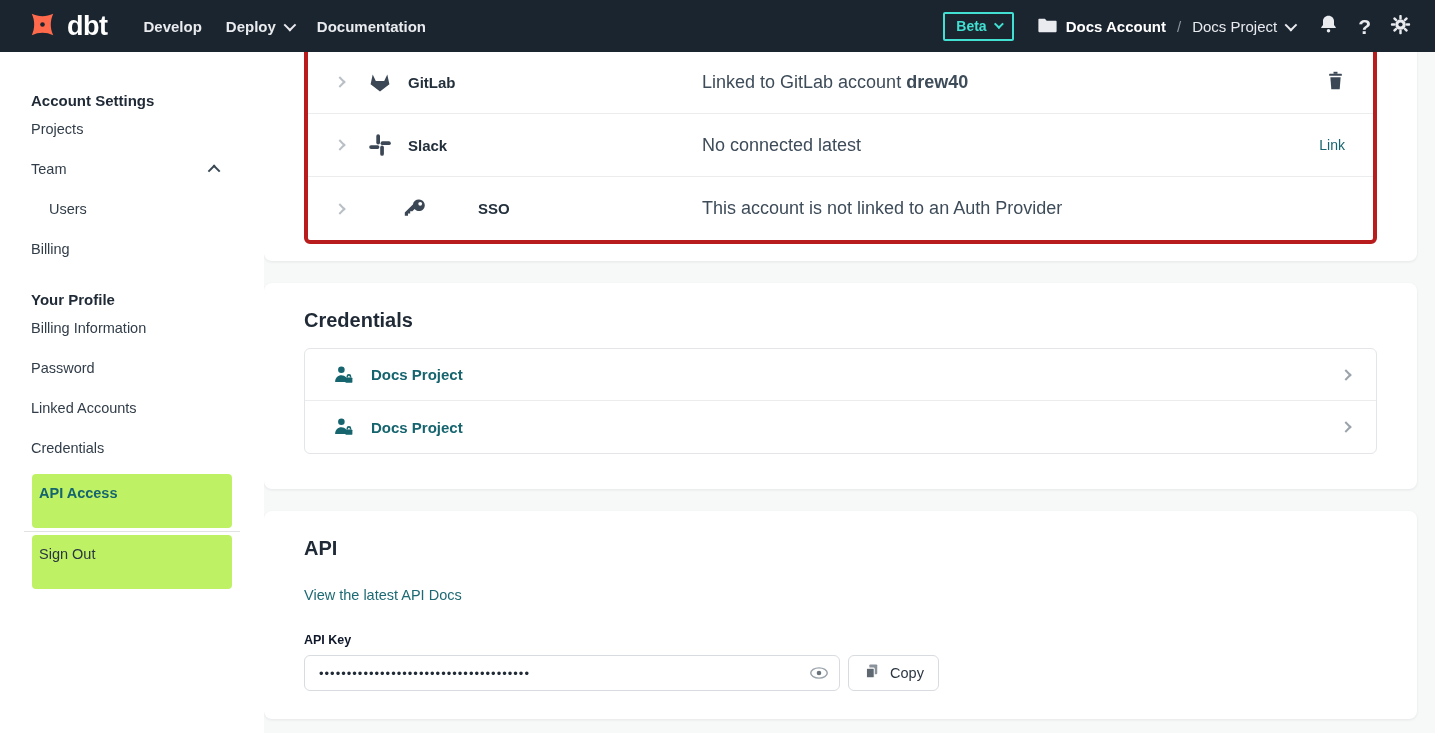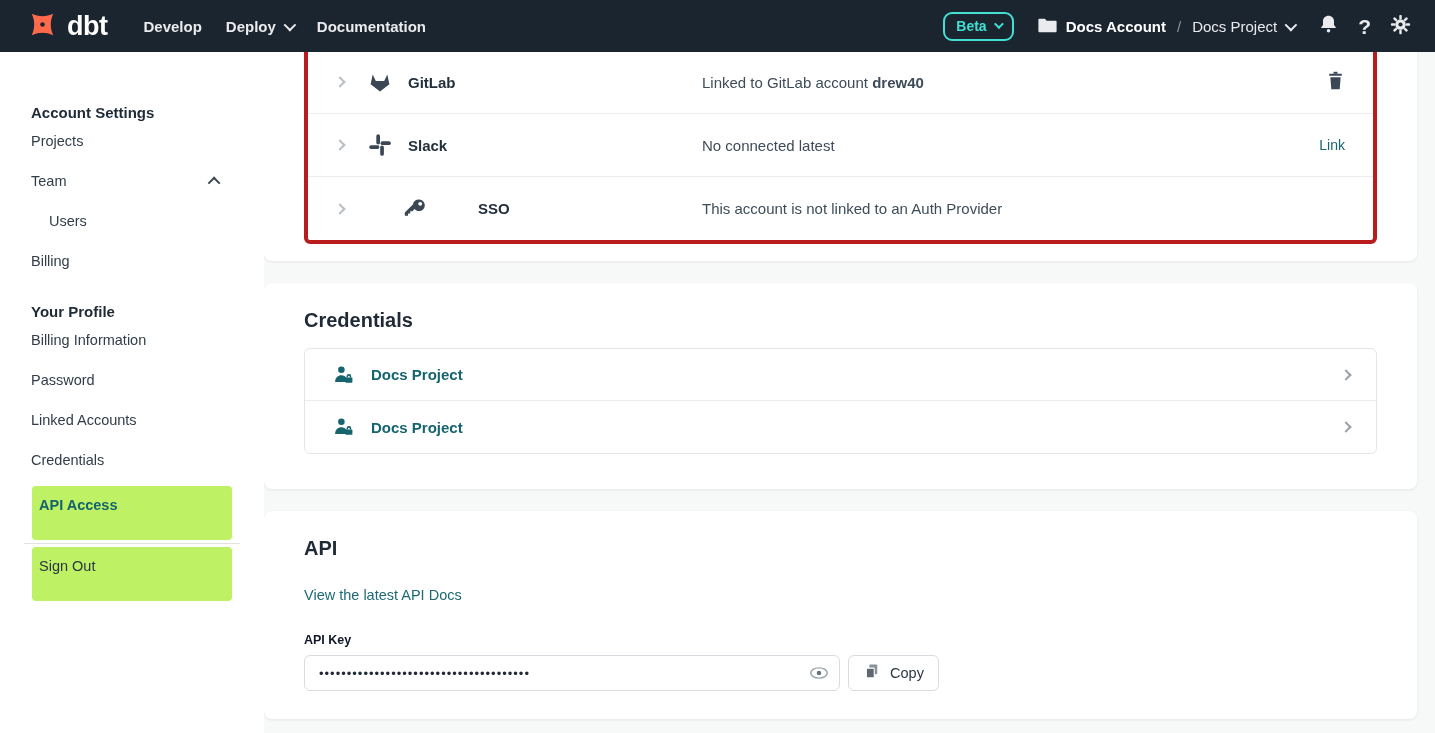--- a/index.html
+++ b/index.html
@@ -11,34 +11,34 @@
     background:#1b2530; display:flex; align-items:center; z-index:50; }
   .logo-wrap { display:flex; align-items:center; gap:8px; padding:0 0 0 26px; }
   .logo-text { color:#ffffff; font-size:27px; font-weight:700; letter-spacing:-0.5px; }
   .top-nav { display:flex; align-items:flex-start; margin-left:36px; gap:24px; }
   .top-nav-item { color:#e9ebee; font-size:15px; font-weight:600; cursor:pointer;
     display:flex; align-items:center; gap:8px; }
   .chev { display:inline-block; width:9px; height:9px; border-right:2px solid #e9ebee;
     border-bottom:2px solid #e9ebee; transform:rotate(45deg) translateY(-2px); }
   .navbar-right { margin-left:auto; display:flex; align-items:center; gap:24px; padding-right:24px; }
   .beta-btn { display:flex; align-items:center; gap:7px; border:2px solid #41e0d3;
-    color:#41e0d3; border-radius:9px; padding:4px 11px 5px 11px; font-size:14px;
+    color:#41e0d3; border-radius:2px; padding:4px 11px 5px 11px; font-size:14px;
     font-weight:700; cursor:pointer; background:transparent; }
   .beta-btn .chev { border-color:#41e0d3; width:7px; height:7px; }
   .crumb { display:flex; align-items:center; gap:9px; color:#e9ebee; font-size:15px; }
   .crumb .acct { font-weight:700; color:#ffffff; }
   .crumb .sep { color:#8b96a1; margin:0 2px; }
   .crumb .proj-wrap { display:flex; align-items:center; gap:8px; cursor:pointer; }
   .icon-group { display:flex; align-items:center; gap:19px; }
   .q-icon { color:#e9ebee; font-size:21px; font-weight:700; cursor:pointer; line-height:1; }
 
   
   .sidebar { position:absolute; top:52px; left:0; width:264px; bottom:0; background:#ffffff; }
   .side-heading { font-size:15px; font-weight:700; color:#1f2a36; padding-left:31px; }
-  .side-heading.first { margin-top:52px; }
+  .side-heading.first { margin-top:40px; }
   .side-heading.second { margin-top:22px; }
   .side-item { height:40px; line-height:40px; font-size:14.5px; color:#313d48;
     padding-left:31px; cursor:pointer; }
   .side-item.with-caret { display:flex; align-items:center; justify-content:space-between;
     padding-right:44px; }
   .side-item.indent { padding-left:49px; }
   .side-item-box { margin:0 32px; height:54px; line-height:38px; background:#bef264;
     border-radius:4px; font-size:14.5px; padding-left:7px; cursor:pointer; }
   .side-item-box.active { color:#15646e; font-weight:700; margin-top:6px; }
   .side-divider { border-top:1px solid #e0e2e4; margin:3px 24px; }
@@ -57,21 +57,21 @@
 
   .inner-list { margin:15px 40px 0 40px; border:4px solid #b91c1c; border-radius:6px;
     background:#fff; }
   .la-row { height:63px; display:flex; align-items:center; position:relative;
     border-bottom:1px solid #eaecee; cursor:pointer; }
   .la-row:last-child { border-bottom:none;gap:35px; }
   .row-chev { display:inline-block; width:8px; height:8px; border-right:2px solid #b9bfc6;
     border-bottom:2px solid #b9bfc6; transform:rotate(-45deg); margin-left:28px; }
   .la-icon { margin-left:24px; width:24px; height:24px; }
   .la-name { margin-left:16px; font-size:15px; font-weight:700; color:#23303c; }
-  .la-status { position:absolute; left:394px; font-size:15px; color:#3e4c59; }
+  .la-status { position:absolute; left:394px; font-size:18px; color:#3e4c59; }
   .la-status b { font-weight:700; }
   .la-action { margin-left:auto; margin-right:28px; display:flex; align-items:center; }
   .link-text { color:#15646e; font-size:14px; cursor:pointer; }
 
   .cred-list { margin:16px 40px 0 40px; border:1px solid #e3e5e8; border-radius:6px; }
   .cred-row { height:52px; display:flex; align-items:center; position:relative;
     border-bottom:1px solid #eaecee; cursor:pointer; }
   .cred-row:last-child { border-bottom:none; }
   .cred-icon { margin-left:28px; width:22px; height:22px; }
   .cred-label { margin-left:16px; font-size:15px; font-weight:700; color:#15646e; }

